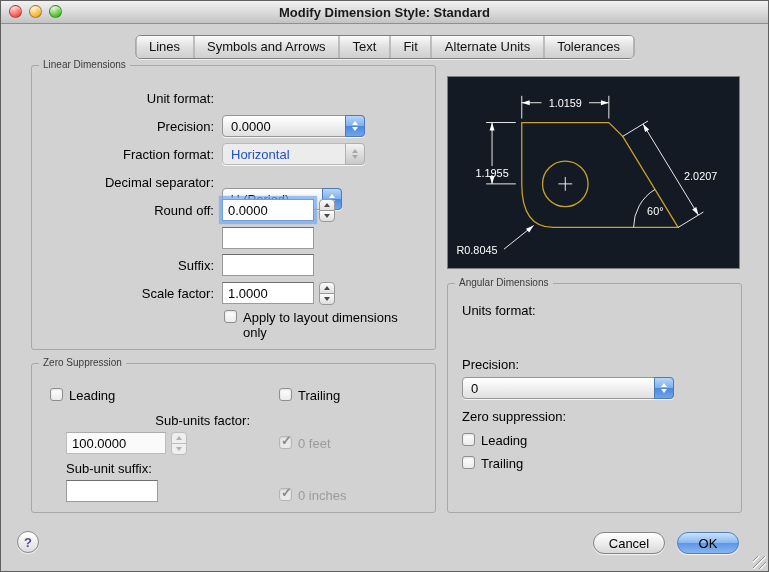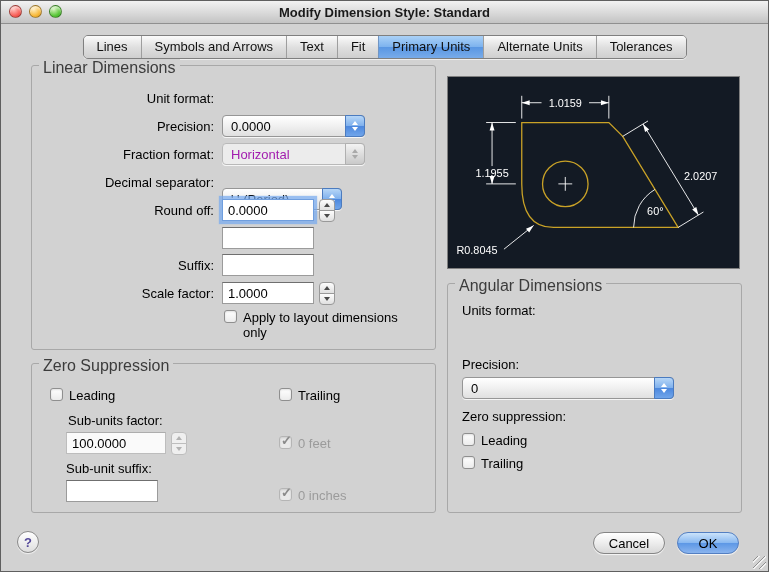--- a/index.html
+++ b/index.html
@@ -13,32 +13,32 @@
   .light.red{background:radial-gradient(circle at 35% 30%, #ffc2bd, #f8615a 60%, #cf3328);}
   .light.yellow{background:radial-gradient(circle at 35% 30%, #ffeec0, #f8ba3c 60%, #cf8f12);}
   .light.green{background:radial-gradient(circle at 35% 30%, #d6f3bd, #5bc83a 60%, #2f9c1a);}
   
   .tabbar{position:absolute;top:34px;left:50%;transform:translateX(-50%);display:flex;border:1px solid #7f7f7f;border-radius:5px;overflow:hidden;box-shadow:0 1px 0 rgba(255,255,255,.65);}
   .tab{padding:3px 13px 4px;font-size:13px;color:#111;background:linear-gradient(#fbfbfb,#e0e0e0 50%,#cfcfcf);border-left:1px solid #9d9d9d;white-space:nowrap;}
   .tab:first-child{border-left:none;}
   .tab.active{background:linear-gradient(#aad1f7,#7cb2ee 50%,#5896e3 50%,#78abe9);border-left-color:#6f94c4;}
   
   .group{position:absolute;border:1px solid #a8a8a8;border-radius:3px;}
-  .group-title{position:absolute;top:-7px;left:7px;background:#d2d2d2;padding:0 4px;font-size:16px;color:#3c3c3c;}
+  .group-title{position:absolute;top:-7px;left:7px;background:#d2d2d2;padding:0 4px;font-size:10px;color:#3c3c3c;}
   
   .flabel{position:absolute;font-size:13px;color:#000;text-align:right;line-height:15px;}
   .flabel.left{text-align:left;}
   
   .popup{position:absolute;height:22px;box-sizing:border-box;border:1px solid #969696;border-radius:4px;background:linear-gradient(#ffffff,#f0f0f0 50%,#e0e0e0);font-size:13px;color:#000;display:flex;align-items:center;padding:0 24px 0 8px;box-shadow:0 1px 0 rgba(255,255,255,.8);}
   .popup .val{overflow:hidden;white-space:nowrap;}
   .popup .cap{position:absolute;right:-1px;top:-1px;bottom:-1px;width:20px;box-sizing:border-box;border-radius:0 4px 4px 0;background:linear-gradient(#b6d6f7,#80b1ed 48%,#4d88de 52%,#70a5ea);border:1px solid #4b7bbf;display:flex;flex-direction:column;align-items:center;justify-content:center;gap:2px;}
   .tri{width:0;height:0;border-left:3.5px solid transparent;border-right:3.5px solid transparent;}
   .tri.up{border-bottom:4.5px solid #fff;}
   .tri.down{border-top:4.5px solid #fff;}
-  .popup.disabled{color:#a21caf;background:#ececec;border-color:#b9b9b9;}
+  .popup.disabled{color:#1d4ed8;background:#ececec;border-color:#b9b9b9;}
   .popup.disabled .cap{background:linear-gradient(#f3f3f3,#dddddd 50%,#c9c9c9);border-color:#b0b0b0;}
   .popup.disabled .tri.up{border-bottom-color:#a9a9a9;}
   .popup.disabled .tri.down{border-top-color:#a9a9a9;}
   
   .field{position:absolute;height:22px;box-sizing:border-box;border:1px solid #9b9b9b;border-top-color:#6f6f6f;background:#fff;font-size:13px;font-family:"Liberation Sans",sans-serif;padding:0 5px;color:#000;outline:none;}
   .field.focused{box-shadow:0 0 1px 3px rgba(116,168,240,.7);border-color:#6f9ede;}
   .field.disabled{color:#000000;background:#fafafa;border-color:#bdbdbd;border-top-color:#adadad;}
   
   .stepper{position:absolute;width:16px;height:23px;}
   .stepper .half{position:absolute;left:0;width:100%;height:12px;box-sizing:border-box;background:linear-gradient(#fdfdfd,#e0e0e0);border:1px solid #999;display:flex;align-items:center;justify-content:center;}
@@ -79,21 +79,20 @@
       <span class="light green"></span>
     </div>
     <div class="window-title">Modify Dimension Style: Standard</div>
   </div>
 
   <div class="tabbar">
     <div class="tab">Lines</div>
     <div class="tab">Symbols and Arrows</div>
     <div class="tab">Text</div>
     <div class="tab">Fit</div>
-    <div class="tab active">Primary Units</div>
     <div class="tab">Alternate Units</div>
     <div class="tab">Tolerances</div>
   </div>
 
   <div class="group" style="left:30px;top:64px;width:403px;height:283px;">
     <div class="group-title">Linear Dimensions</div>
 
     <div class="flabel" style="left:10px;top:25px;width:172px;">Unit format:</div>
 
     <div class="flabel" style="left:10px;top:53px;width:172px;">Precision:</div>
@@ -161,21 +160,21 @@
 
     <label class="checkbox" style="left:18px;top:24px;">
       <span class="cbox"></span>
       <span>Leading</span>
     </label>
     <label class="checkbox" style="left:247px;top:24px;">
       <span class="cbox"></span>
       <span>Trailing</span>
     </label>
 
-    <div class="flabel left" style="left:36px;top:49px;width:170px;">Sub-units factor:</div>
+    <div class="flabel left" style="left:48px;top:49px;width:170px;text-align:right;">Sub-units factor:</div>
     <input class="field disabled" style="left: 34px; top: 68px; width: 100px;" value="100.0000">
     <div class="stepper disabled" style="left:139px;top:68px;">
       <div class="half top">
           <i class="tri up"></i>
         </div>
       <div class="half bot">
           <i class="tri down"></i>
         </div>
     </div>
     <label class="checkbox disabled" style="left:247px;top:72px;">

